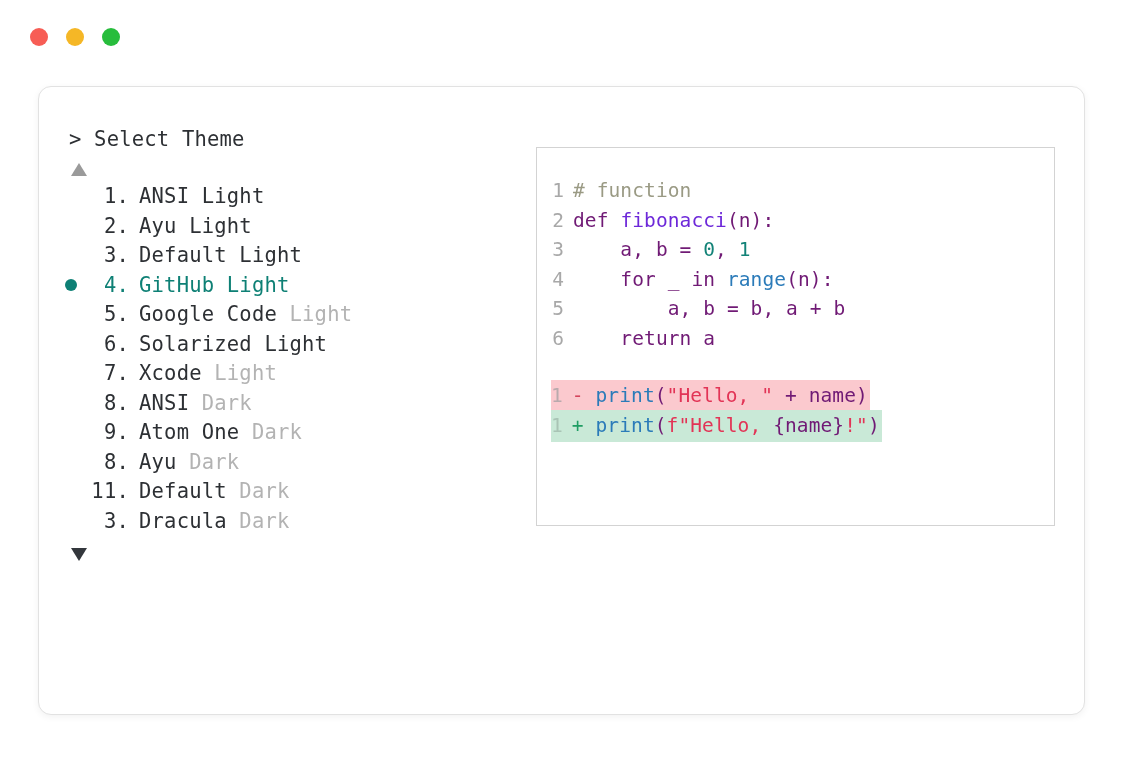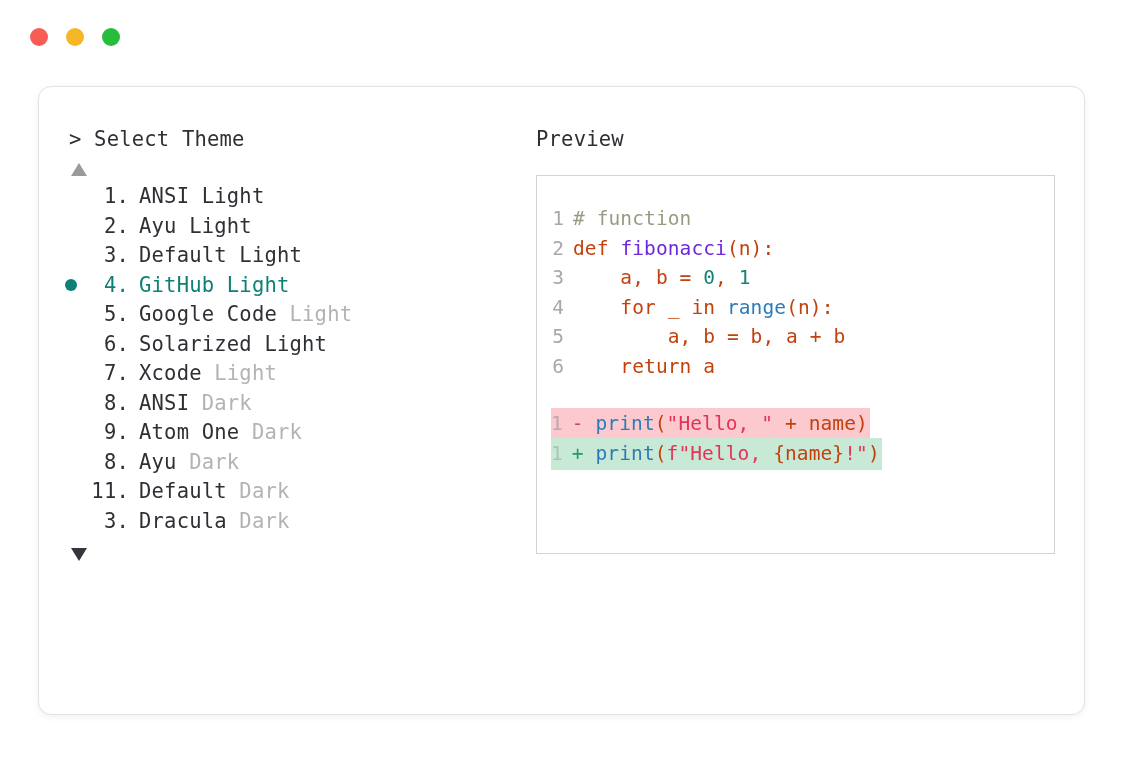--- a/index.html
+++ b/index.html
@@ -168,21 +168,21 @@
     padding-right: 9px;
     box-sizing: border-box;
   }
   .code-blank { height: 27px; }
 
   .tok-comment  { color: #9a9a84; }
   .tok-func     { color: #6d28d9; text-align: center; }
   .tok-num      { color: #128277; }
   .tok-builtin  { color: #2b7bb9; }
   .tok-string   { color: #e23456; }
-  .tok-plain    { color: #c2410c; }
+  .tok-plain    { color: #701a75; }
   .tok-sign-del { color: #d4445c; }
   .tok-sign-add { color: #1f9d63; }
 
   .diff-line { height: 29.5px; }
   .diff-del .diff-hl { background: #fbc9ce; }
   .diff-add .diff-hl { background: #c9e9d7; }
   .diff-hl {
     display: inline-block;
     padding: 1px 2px 2px 0;
   }
@@ -231,21 +231,20 @@
             <li class="theme-row"><span class="bullet-cell"></span><span class="idx-cell">9.</span><span>Atom One</span><span> </span><span class="variant-dim">Dark</span></li>
             <li class="theme-row"><span class="bullet-cell"></span><span class="idx-cell">8.</span><span>Ayu</span><span> </span><span class="variant-dim">Dark</span></li>
             <li class="theme-row"><span class="bullet-cell"></span><span class="idx-cell">11.</span><span>Default</span><span> </span><span class="variant-dim">Dark</span></li>
             <li class="theme-row"><span class="bullet-cell"></span><span class="idx-cell">3.</span><span>Dracula</span><span> </span><span class="variant-dim">Dark</span></li>
           </ul>
 
         <div class="arrow arrow-down"></div>
       </div>
 
       <div class="col-right">
-        <div class="pane-title right">Preview</div>
 
         <div class="preview-box">
           <div class="code" id="code-block"><div class="code-line"><span class="ln">1</span><span><span class="tok-comment"># function</span></span></div><div class="code-line"><span class="ln">2</span><span><span class="tok-plain">def </span><span class="tok-func">fibonacci</span><span class="tok-plain">(n):</span></span></div><div class="code-line"><span class="ln">3</span><span><span class="tok-plain">    a, b = </span><span class="tok-num">0</span><span class="tok-plain">, </span><span class="tok-num">1</span></span></div><div class="code-line"><span class="ln">4</span><span><span class="tok-plain">    for _ in </span><span class="tok-builtin">range</span><span class="tok-plain">(n):</span></span></div><div class="code-line"><span class="ln">5</span><span><span class="tok-plain">        a, b = b, a + b</span></span></div><div class="code-line"><span class="ln">6</span><span><span class="tok-plain">    return a</span></span></div><div class="code-blank"></div><div class="code-line diff-line diff-del"><span class="diff-hl"><span class="ln">1</span><span><span class="tok-sign-del">- </span><span class="tok-builtin">print</span><span class="tok-plain">(</span><span class="tok-string">"Hello, "</span><span class="tok-plain"> + name)</span></span></span></div><div class="code-line diff-line diff-add"><span class="diff-hl"><span class="ln">1</span><span><span class="tok-sign-add">+ </span><span class="tok-builtin">print</span><span class="tok-plain">(</span><span class="tok-string">f"Hello, </span><span class="tok-plain">{name}</span><span class="tok-string">!"</span><span class="tok-plain">)</span></span></span></div></div>
         </div>
       </div>
 
     </div>
 
 
   </div>

